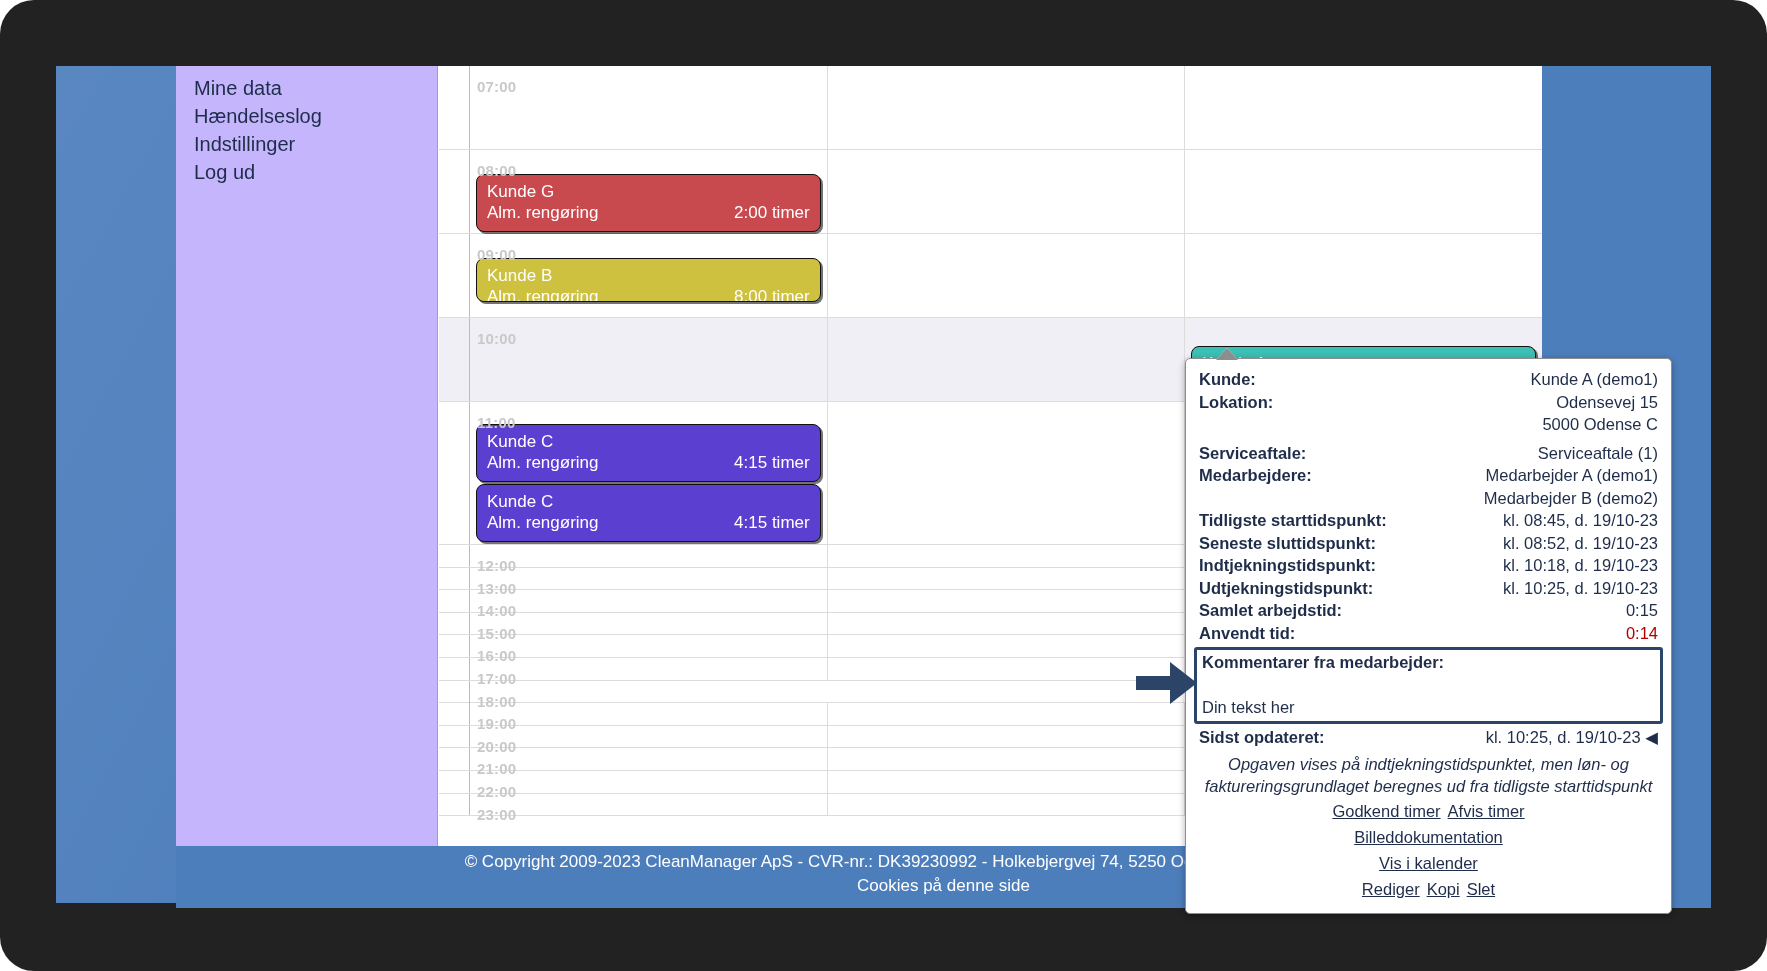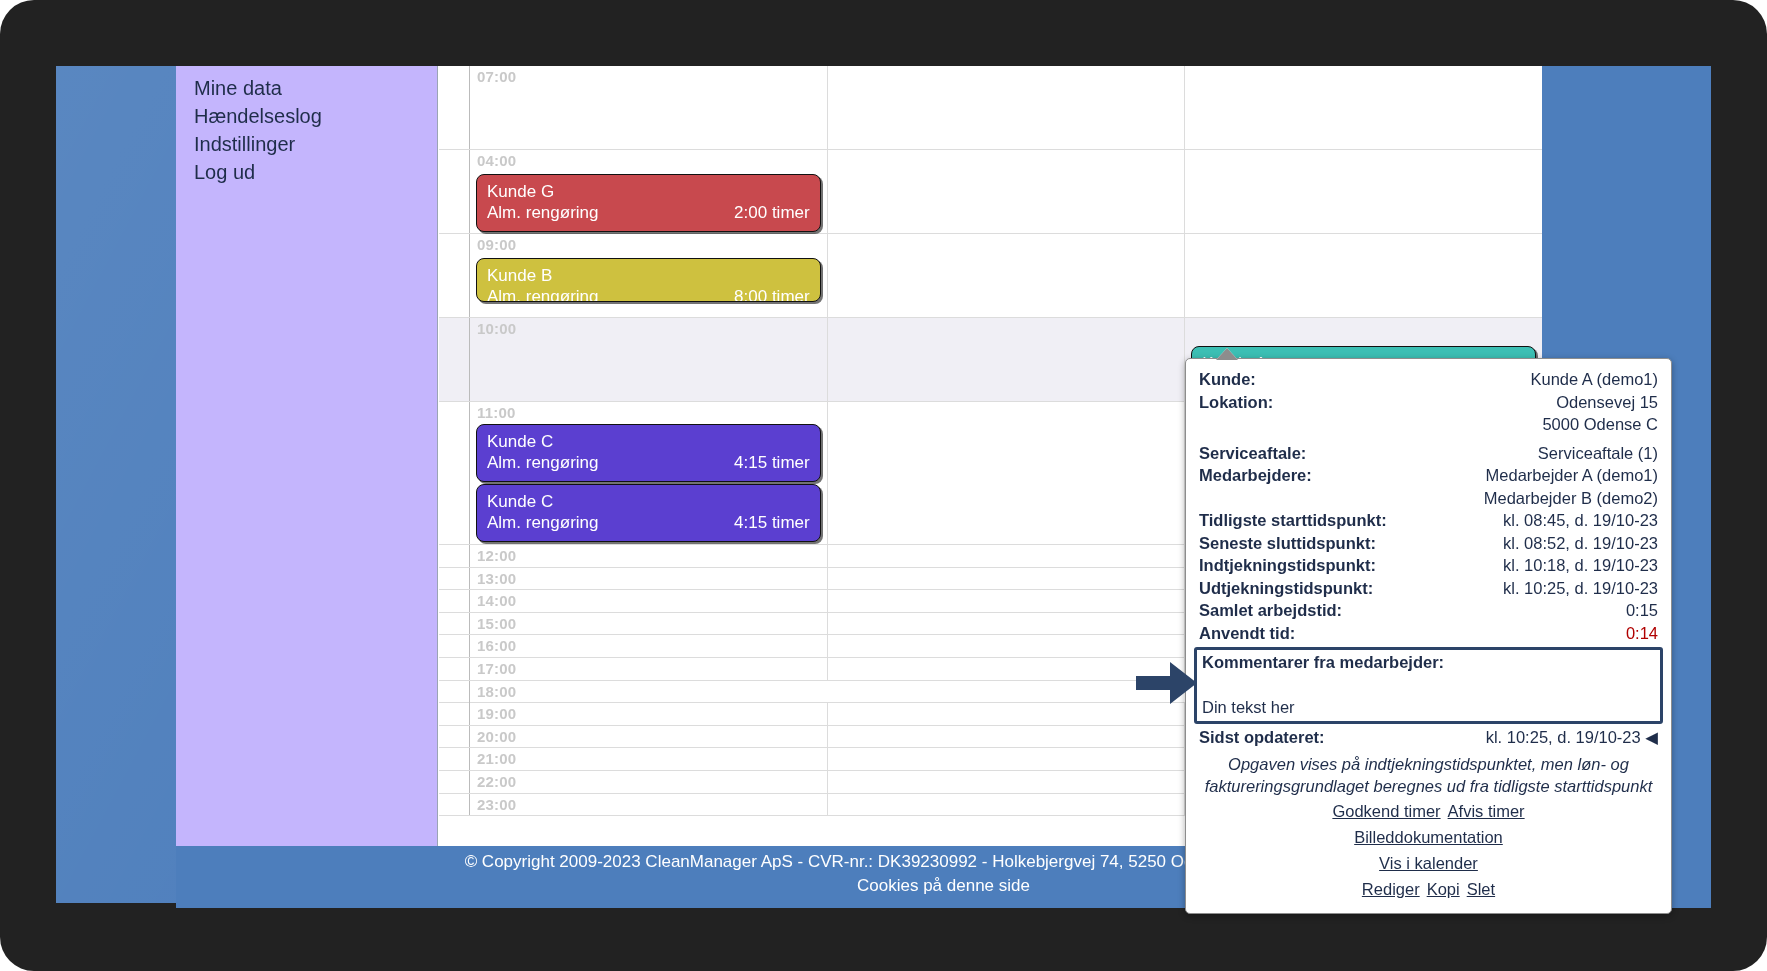--- a/index.html
+++ b/index.html
@@ -72,21 +72,21 @@
     display: flex;
   }
   .hour-row.shaded { background: #f0eff5; }
   .time-gutter {
     width: 31px; flex: 0 0 31px;
     border-right: 1px solid #bbbbbb;
     background: transparent;
   }
   .hour-label {
     position: absolute;
-    left: 38px; top: 2px;
+    left: 38px; top: 12px;
     font-size: 15px;
     font-weight: bold;
     color: #c9c9c9;
     letter-spacing: .2px;
     pointer-events:none;
   }
   .cols { display: flex; flex: 1 1 auto; }
   .col {
     flex: 1 1 0;
     border-right: 1px solid #dcdcdc;
@@ -247,21 +247,21 @@
                     <span>Alm. rengøring</span>
                     <span style="display: inline-flex; align-items: center;">
                       <span class="ev-hours">2:00 timer</span>
                     </span>
                   </div>
                 </div>
               </div>
               <div class="col"></div>
               <div class="col"></div>
             </div>
-            <div class="hour-label">04:00</div>
+            <div class="hour-label">08:00</div>
           </div>
           <div class="hour-row" style="height: 84px;">
             <div class="time-gutter"></div>
             <div class="cols">
               <div class="col">
                 <div class="event" style="background: rgb(206, 193, 63); top: 24px; height: 44px;">
                   <div class="ev-title">Kunde B</div>
                   <div class="ev-row">
                     <span>Alm. rengøring</span>
                     <span style="display: inline-flex; align-items: center;">

